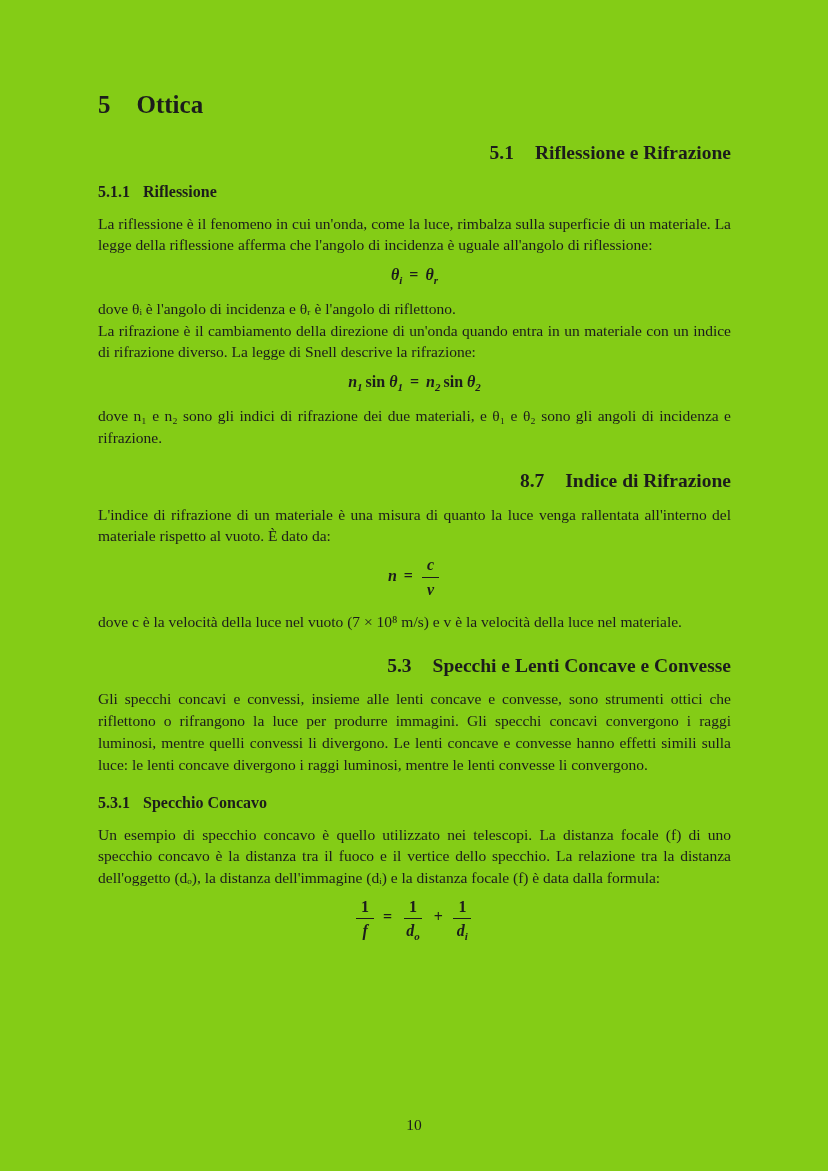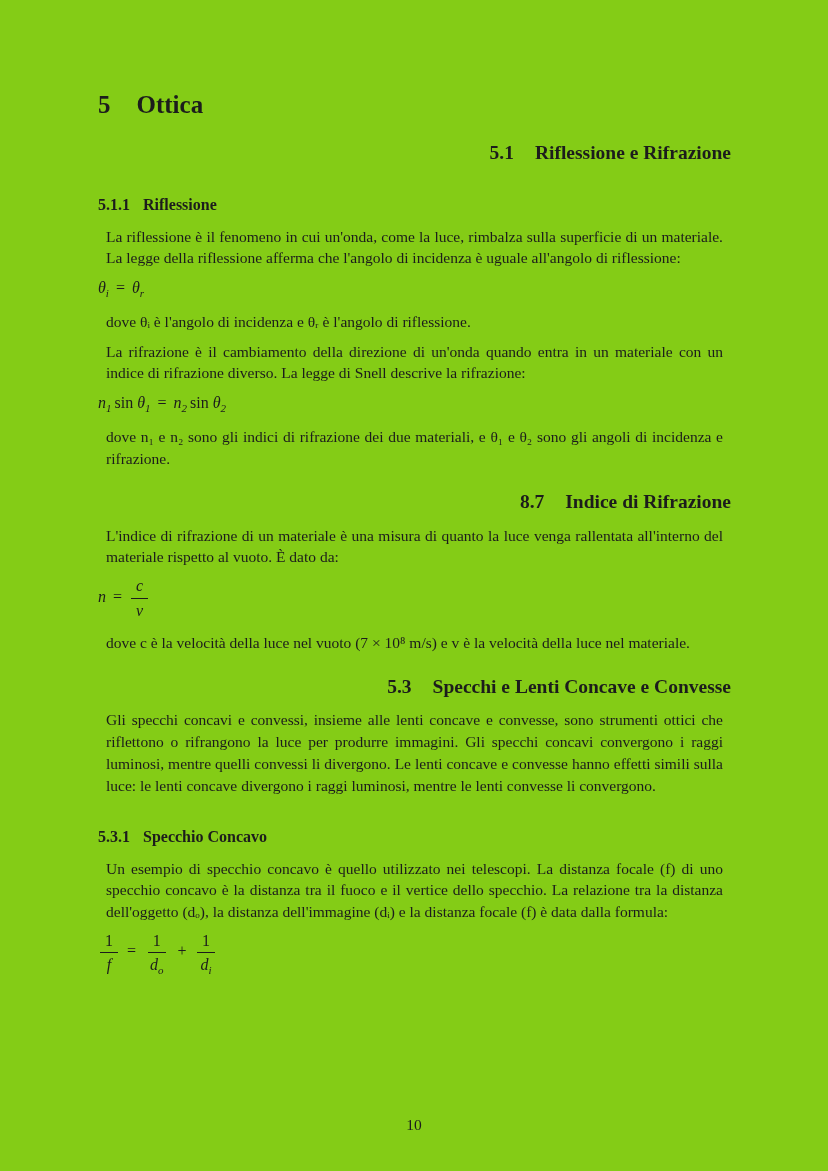--- a/index.html
+++ b/index.html
@@ -27,29 +27,31 @@
     text-align: justify;
   }
   h1, h2, h3 {
     font-weight: bold;
     margin: 0;
     line-height: 1.15;
     text-align: left;
   }
   h1 { font-size: 25px;   margin-bottom: 22px; }
   h2 { font-size: 19.5px; margin: 22px 0 11px; text-align: right; }
-  h3 { font-size: 16px;   margin: 32px 0 11px; }
+  h3 { font-size: 16px;   margin: 19px 0 11px; }
   h1 .h-num { margin-right: 26px; }
   h2 .h-num { margin-right: 21px; }
   h3 .h-num { margin-right: 13px; }
-  p { margin: 8px; }
+  p { margin: 0; }
   .formula {
     margin: 9px 0 13px;
+    text-align: center;
     font-size: 16px;
     line-height: 1.25;
+    font-weight: bold;
   }
   .mi   { font-style: italic; }
   .mrel { margin: 0 7px; }
   .mop  { margin: 0 7px; }
   .mfn  { margin: 0 4px 16px 3px; font-style: normal; }
   sub.ms {
     font-size: 11px;
     font-style: italic;
     line-height: 0;
   }
@@ -89,21 +91,21 @@
     <h1><span class="h-num">5</span><span>Ottica</span></h1>
 
     <h2><span class="h-num">5.1</span><span>Riflessione e Rifrazione</span></h2>
 
     <h3><span class="h-num">5.1.1</span><span>Riflessione</span></h3>
 
     <p>La riflessione è il fenomeno in cui un'onda, come la luce, rimbalza sulla superficie di un materiale. La legge della riflessione afferma che l'angolo di incidenza è uguale all'angolo di riflessione:</p>
 
     <div class="formula"><span class="mi">θ</span><sub class="ms">i</sub><span class="mrel">=</span><span class="mi">θ</span><sub class="ms">r</sub></div>
 
-    <p>dove θᵢ è l'angolo di incidenza e θᵣ è l'angolo di riflessione.</p>
+    <p>dove θᵢ è l'angolo di incidenza e θᵣ è l'angolo di riflettono.</p>
 
 
     <p>La rifrazione è il cambiamento della direzione di un'onda quando entra in un materiale con un indice di rifrazione diverso. La legge di Snell descrive la rifrazione:</p>
 
     <div class="formula"><span class="mi">n</span><sub class="ms">1</sub><span class="mfn">sin</span><span class="mi">θ</span><sub class="ms">1</sub><span class="mrel">=</span><span class="mi">n</span><sub class="ms">2</sub><span class="mfn">sin</span><span class="mi">θ</span><sub class="ms">2</sub></div>
 
     <p>dove n₁ e n₂ sono gli indici di rifrazione dei due materiali, e θ₁ e θ₂ sono gli angoli di incidenza e rifrazione.</p>
 
     <h2><span class="h-num">8.7</span><span>Indice di Rifrazione</span></h2>
 

